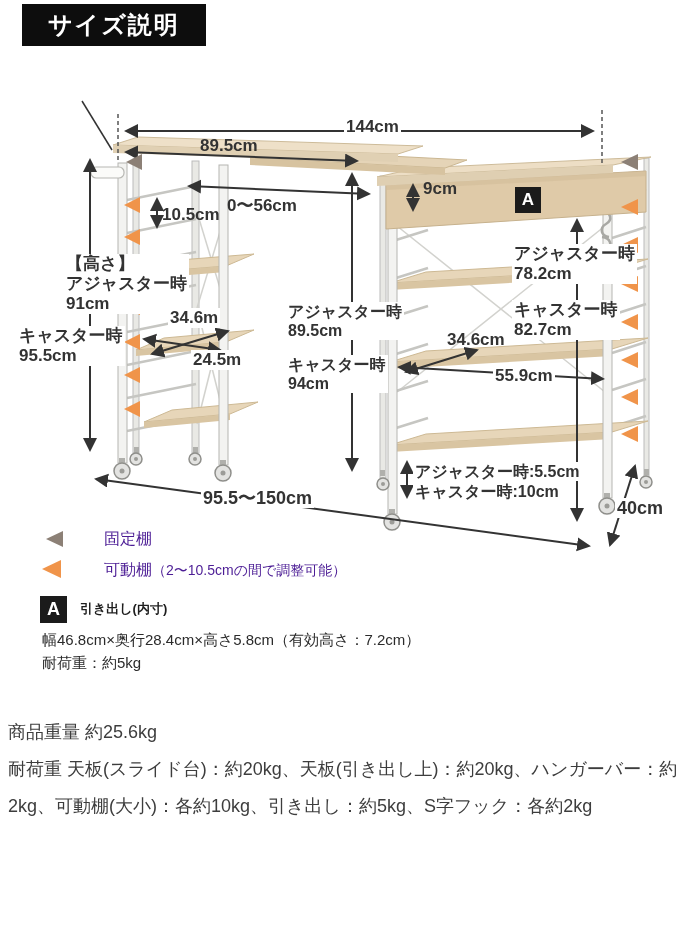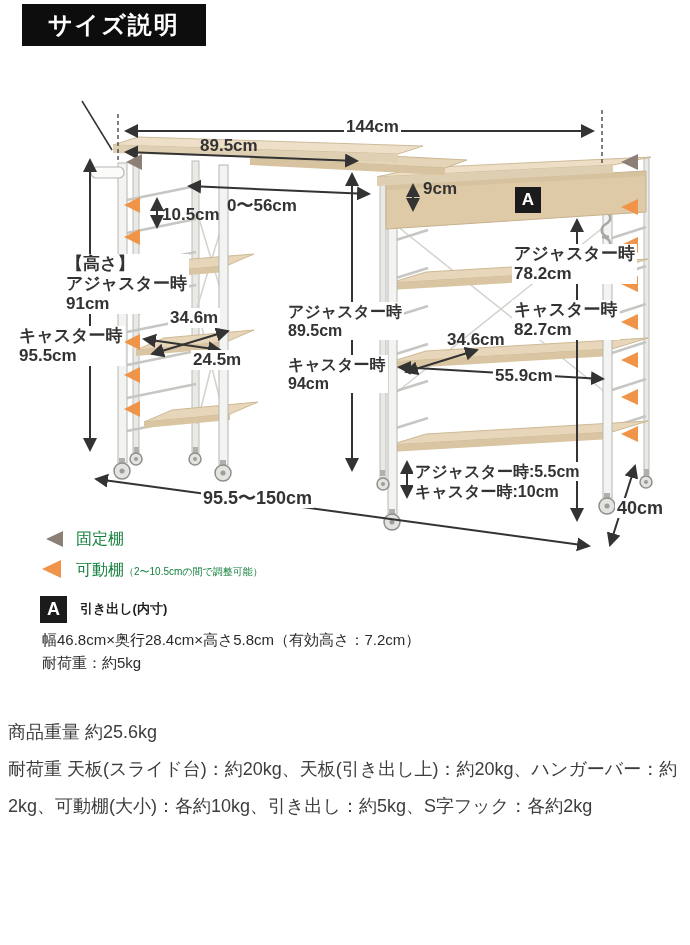--- a/index.html
+++ b/index.html
@@ -12,22 +12,22 @@
   .fs15{font-size:15px;line-height:19px;}
   .fs16{font-size:16px;line-height:19px;}
   .fs18{font-size:18px;}
   .fs19{font-size:13px;}
   .title-box{position:absolute;left:22px;top:4px;background:#0d0d0d;color:#fff;
              border-radius:0;padding:5px 26px;font-size:24px;font-weight:700;letter-spacing:2px;}
   .a-box{position:absolute;background:#1b1b1b;color:#fff;font-weight:700;text-align:center;}
   .a-box.on-drawer{left:515px;top:187px;width:26px;height:26px;font-size:17px;line-height:26px;}
   .a-box.in-legend{left:40px;top:596px;width:27px;height:27px;font-size:18px;line-height:27px;}
   .tri-left{position:absolute;width:0;height:0;border-top:8px solid transparent;border-bottom:8px solid transparent;}
-  .legend-text{position:absolute;font-weight:500;font-size:16px;color:#15803d;white-space:nowrap;}
-  .legend-note{font-size:10px;font-weight:500;}
+  .legend-text{position:absolute;font-weight:500;font-size:16px;color:#4c1d95;white-space:nowrap;margin-left:28px;}
+  .legend-note{font-size:14px;font-weight:500;}
   .spec{position:absolute;font-weight:500;font-size:15px;color:#2b2b2b;white-space:nowrap;}
   .footer{position:absolute;left:8px;width:678px;font-weight:400;font-size:18px;line-height:37px;color:#3d3d3d;}
 </style>
 </head>
 <body>
 
 <div id="stage">
 
   <svg id="diagram-svg" width="690" height="590" viewBox="0 0 690 590">
     <defs>

